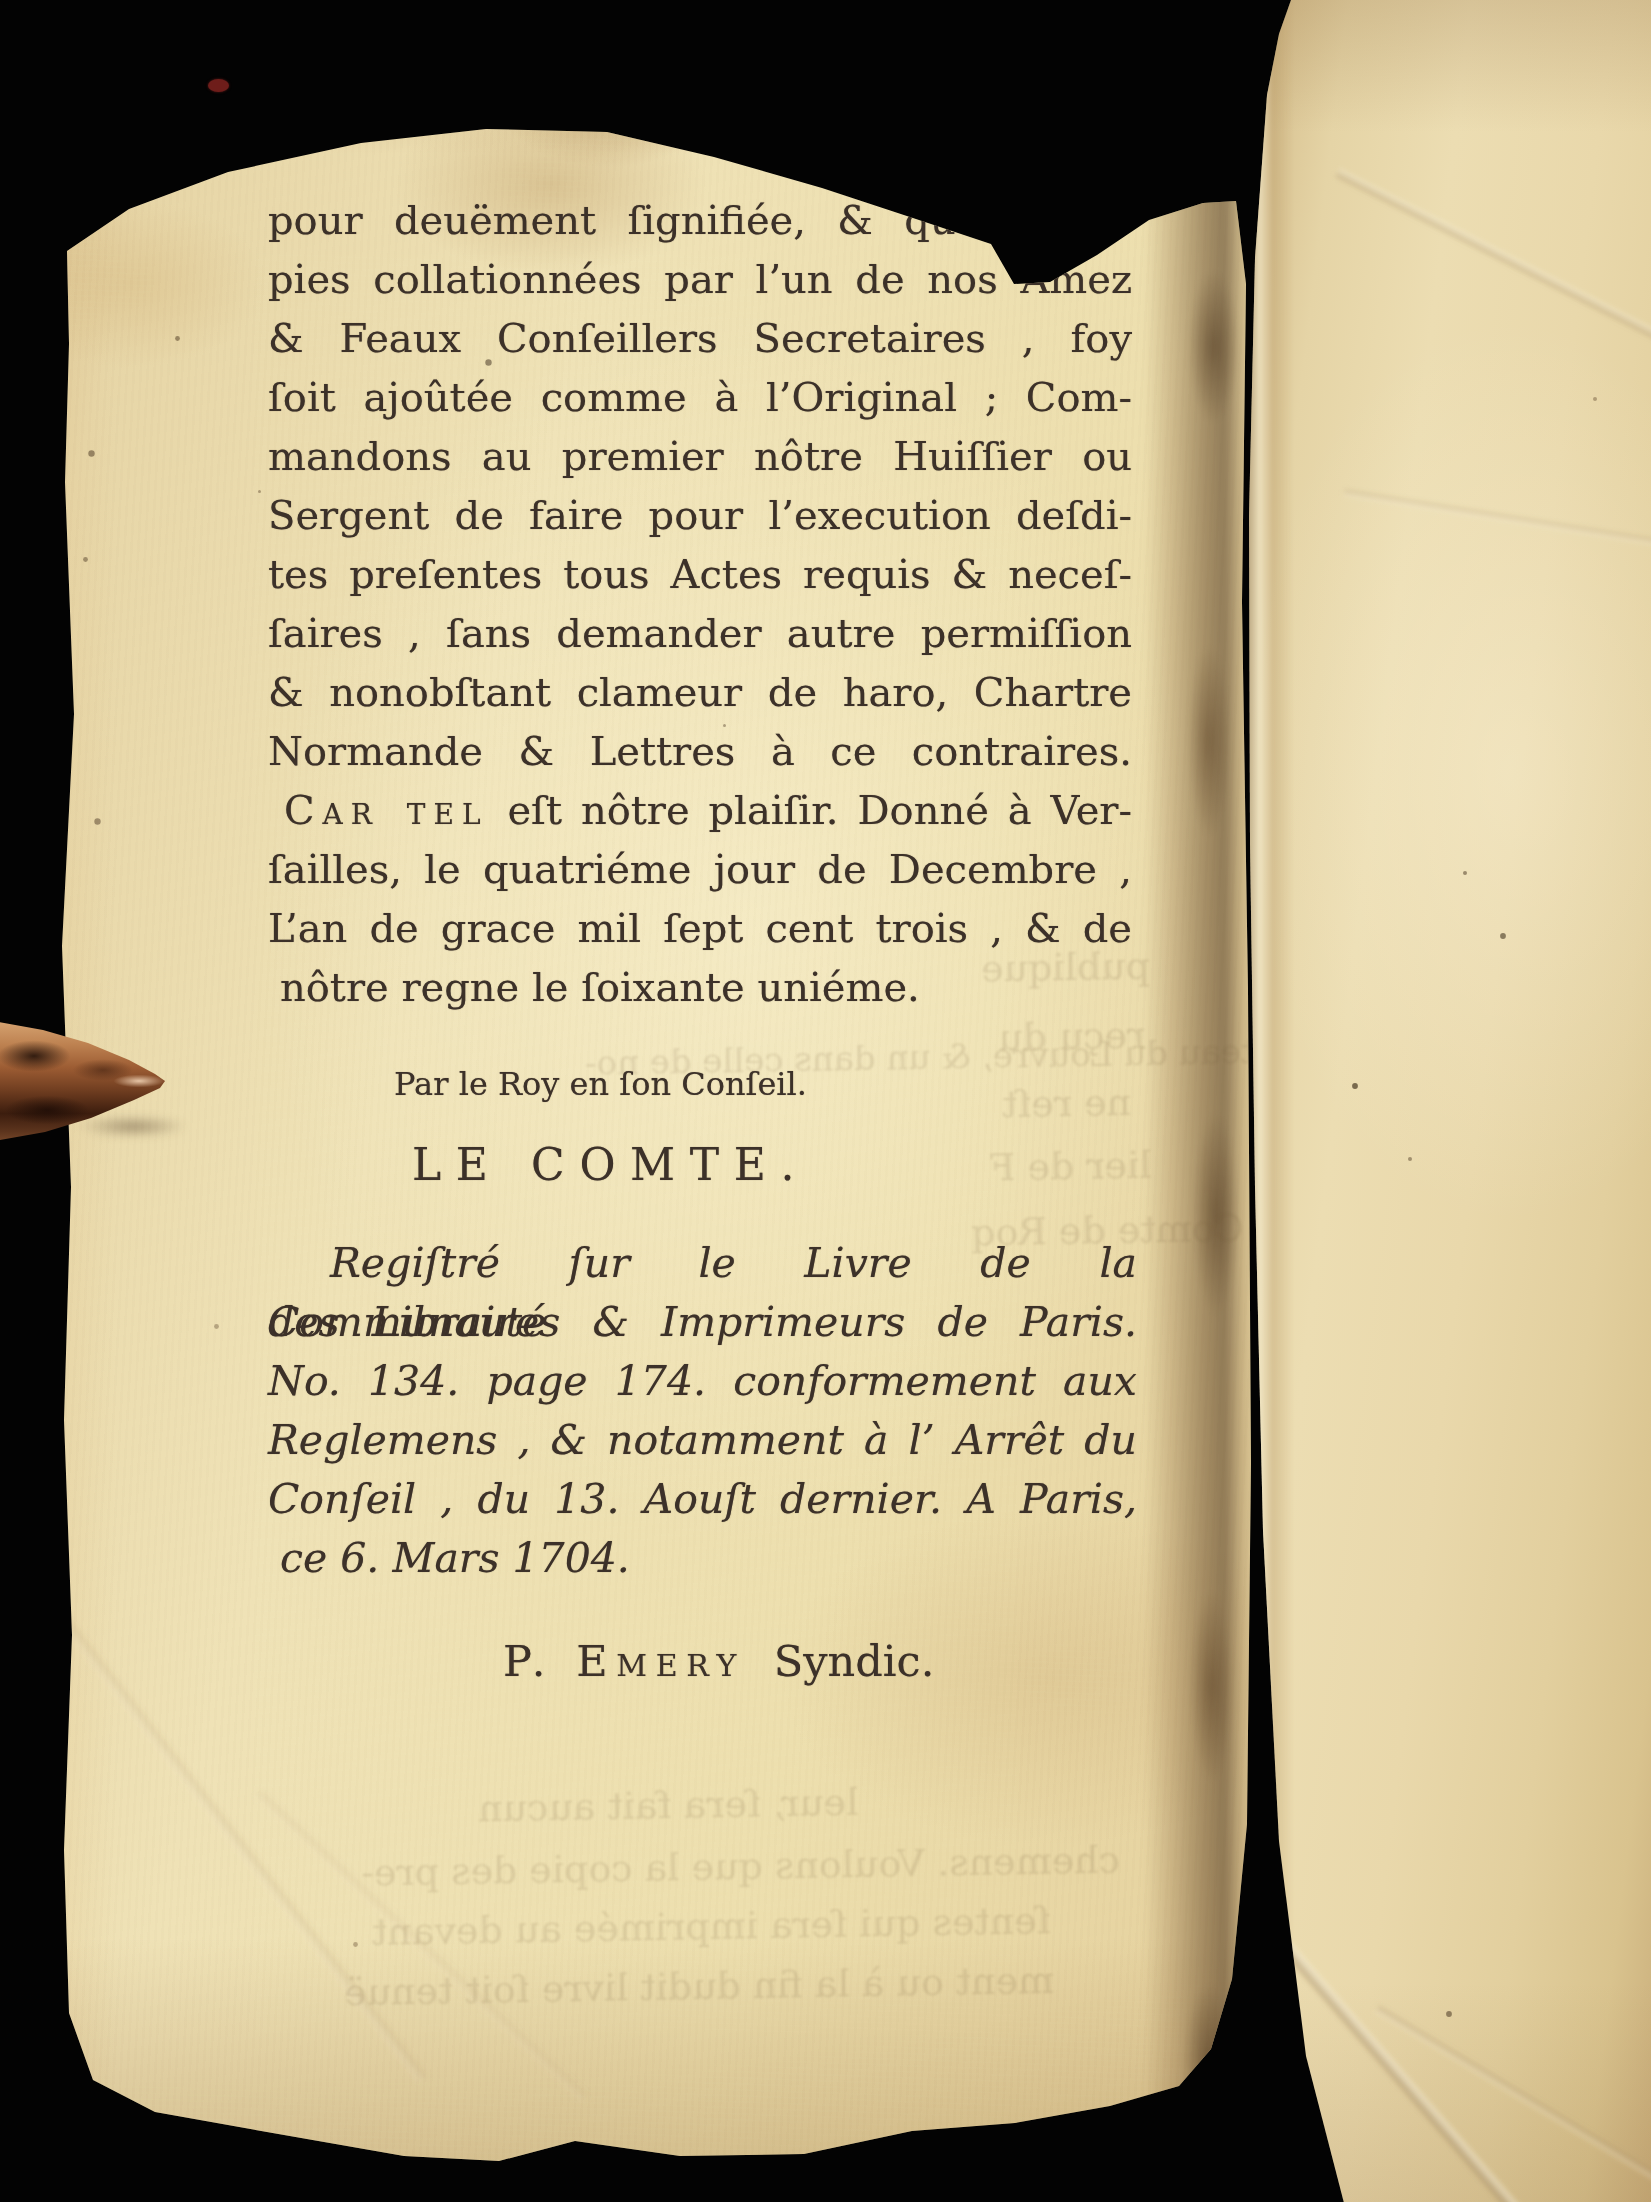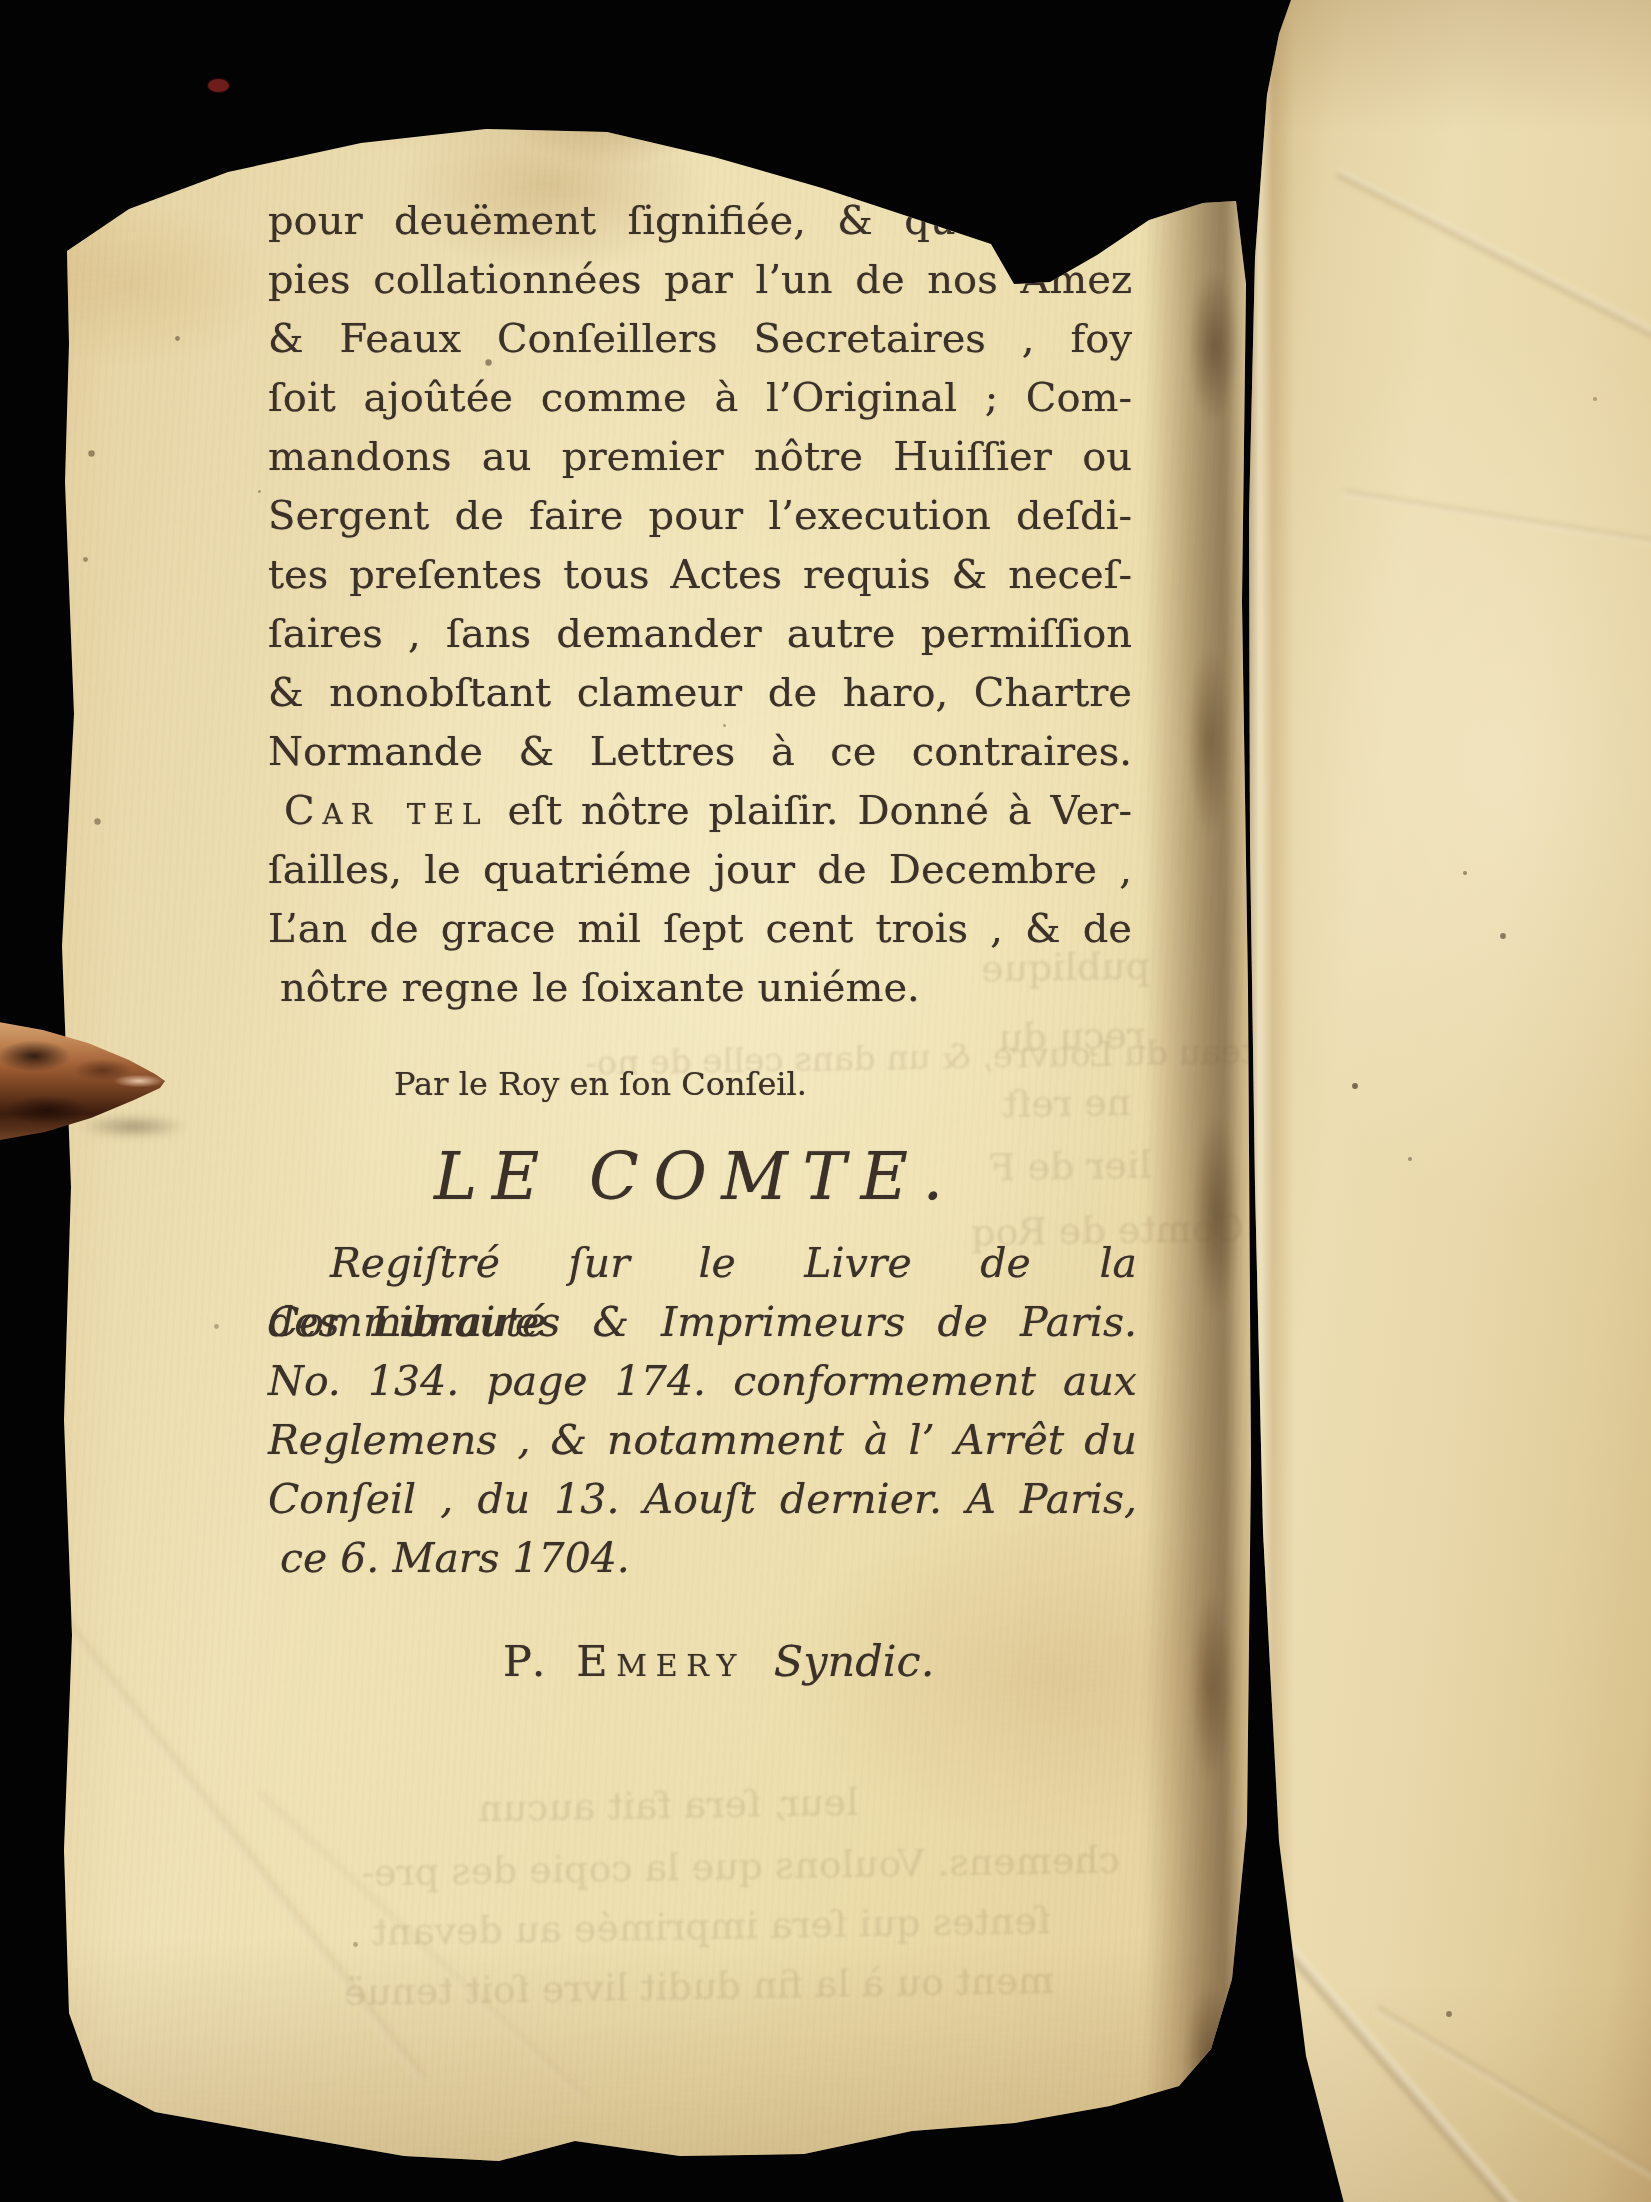--- a/index.html
+++ b/index.html
@@ -85,28 +85,28 @@
   .st{position:absolute;color:#77603f;transform:scaleX(-1) rotate(1deg);
     filter:blur(1.1px);opacity:.16;font-size:38px;white-space:nowrap;}
 
   
   .ink{color:#3c3129;text-shadow:0 0 0.9px rgba(55,42,32,.55);}
   .textcol{position:absolute;left:268px;top:191px;width:864px;font-size:40px;line-height:59px;}
   .tl{text-align:justify;text-align-last:justify;height:59px;}
   .tl.short{text-align-last:left;margin-left:12px;}
   .sc{font-variant:small-caps;letter-spacing:.2em;margin-left:16px;}
   .council{position:absolute;left:394px;top:1065px;font-size:32px;}
-  .comte{position:absolute;left:434px;top:1139px;font-size:65px;letter-spacing:14.6px;font-style:italic;}
+  .comte{position:absolute;left:412px;top:1139px;font-size:44px;letter-spacing:14.6px;}
   .register{position:absolute;left:268px;top:1234px;width:869px;font-size:41px;
     line-height:59px;font-style:italic;}
   .register .tl{height:59px;}
   .register .tl.first{text-indent:62px;}
   .syndic{position:absolute;left:503px;top:1636px;font-size:43px;}
   .syndic .name{font-variant:small-caps;letter-spacing:8.6px;}
-  .syndic .title{font-style:italic;margin-left:29px;}
+  .syndic .title{margin-left:29px;}
 
   
   .pointer-shadow{position:absolute;left:60px;top:1112px;width:146px;height:29px;
     background:radial-gradient(ellipse 50% 50% at 50% 50%, rgba(55,35,18,.4), transparent 75%);
     filter:blur(4.3px);}
   .pointer{position:absolute;left:0;top:1017px;width:169px;height:127px;
     clip-path:polygon(0px 5.2px,43px 13px,88px 26px,129px 43px,155px 57px,165px 64px,
       160px 71px,134px 83px,91px 101px,45px 115px,0px 123px);
     background:
       radial-gradient(52px 22.4px at 34px 39px, rgba(20,8,4,.8), transparent 70%),

